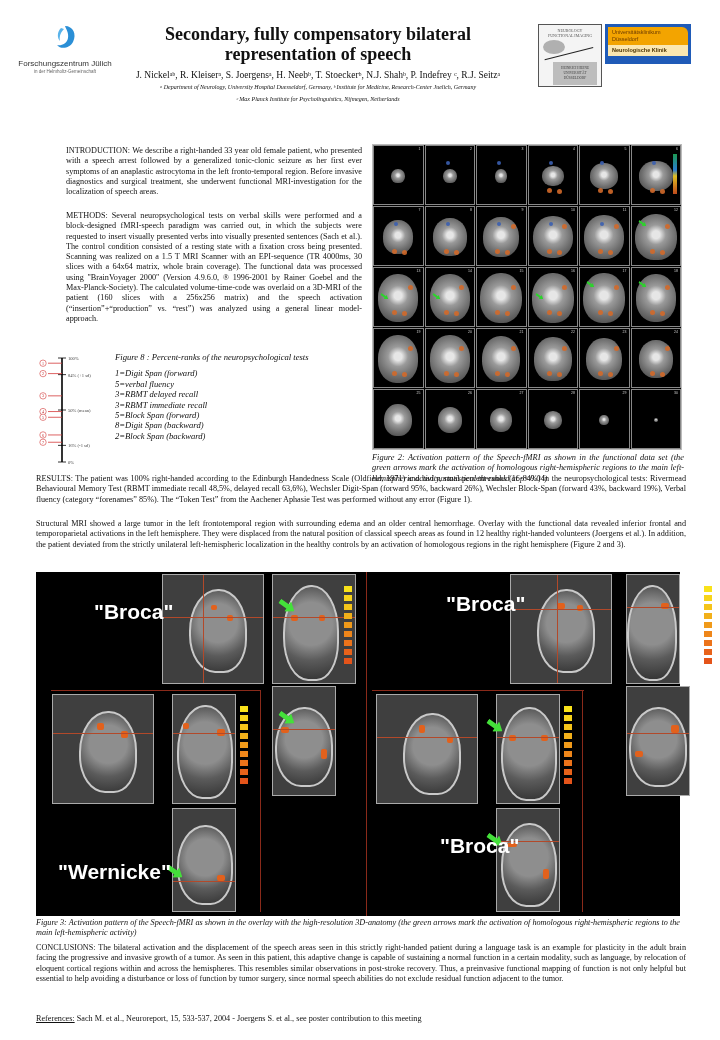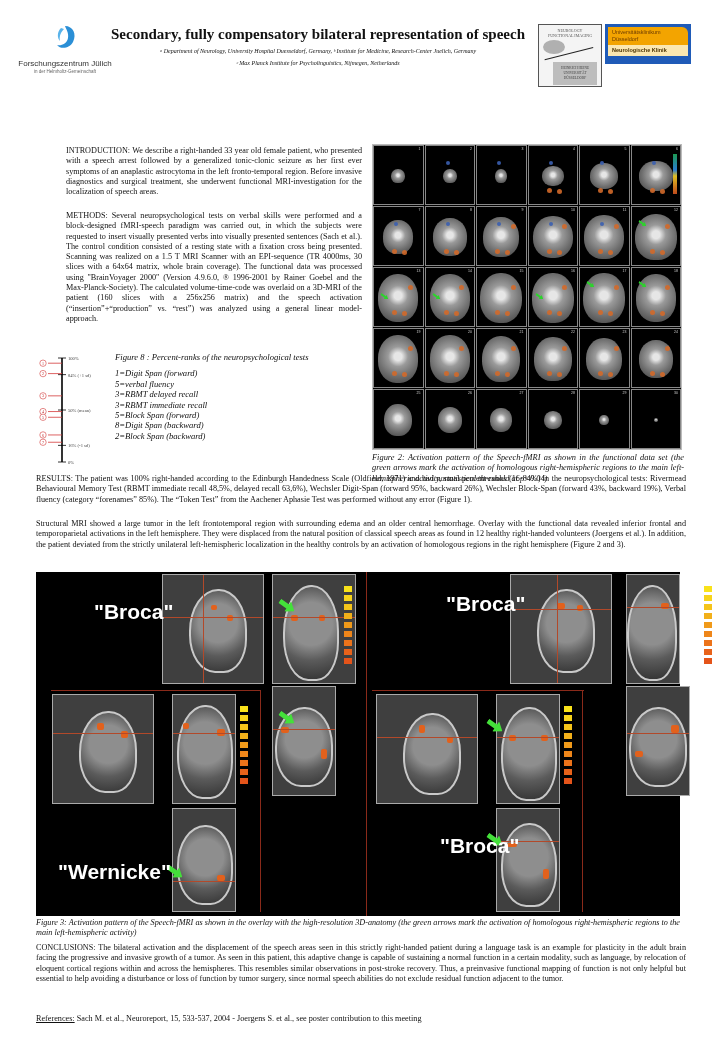--- a/index.html
+++ b/index.html
@@ -7,21 +7,21 @@
   body { position: relative; font-family: "Liberation Serif", "DejaVu Serif", serif; color: #111; }
   .abs { position: absolute; }
 
   
   .logo-fzj { left: 10px; top: 24px; width: 110px; height: 60px; text-align: center; }
   .logo-fzj .mark { width: 28px; height: 28px; margin: 0 auto; }
   .logo-fzj .name { font-family: "Liberation Sans", sans-serif; font-size: 8px; color: #333; margin-top: 3px; }
   .logo-fzj .sub { font-family: "Liberation Sans", sans-serif; font-size: 4.5px; color: #666; margin-top: 1px; }
 
   .title-block { left: 108px; top: 24px; width: 420px; text-align: center; }
-  .title { font-size: 15px; font-weight: bold; line-height: 20px; }
+  .title { font-size: 18px; font-weight: bold; line-height: 20px; }
   .authors { font-size: 9.5px; margin-top: 6px; }
   .affil { font-size: 6px; font-style: italic; margin-top: 3px; line-height: 9px; }
 
   .logo-nfi { left: 538px; top: 24px; width: 64px; height: 63px; border: 1px solid #555; background: #f4f4f4; font-size: 4px; text-align: center; color: #555; padding-top: 3px; line-height: 5px; }
   .logo-nfi .brain { width: 22px; height: 14px; margin: 2px 0 0 4px; background: #b0b0b0; border-radius: 50%; }
   .logo-nfi .sig { position: absolute; left: 6px; top: 28px; width: 50px; height: 10px; border-top: 1px solid #222; transform: rotate(-14deg); }
   .logo-nfi .hhu { position: absolute; left: 14px; top: 37px; width: 44px; height: 23px; background: #bdbdbd; color: #444; font-size: 3.5px; padding-top: 4px; line-height: 5px; }
   .logo-ukd { left: 605px; top: 24px; width: 86px; height: 40px; background: #1f5bb8; padding: 3px; }
   .logo-ukd .top { background: #f3a400; height: 18px; border-top-right-radius: 6px; font-family: "Liberation Sans", sans-serif; font-size: 5.5px; color: #6b3b00; padding: 2px 4px; line-height: 6.5px; }
   .logo-ukd .bot { background: #fbe7b0; height: 11px; font-family: "Liberation Sans", sans-serif; font-size: 5.5px; font-weight: bold; color: #4a3200; padding: 2px 4px; }
@@ -77,20 +77,21 @@
     <path d="M10 4 C6 8 6 14 9 17 C8 12 10 8 13 5 Z" fill="#59b3ea"></path>
   </svg>
   <div class="name">Forschungszentrum Jülich</div>
   <div class="sub">in der Helmholtz-Gemeinschaft</div>
 </div>
 
 <div class="abs title-block">
   <div class="title">
     <div>Secondary, fully compensatory bilateral representation of speech</div>
   </div>
+  <div class="authors">J. Nickelᵃᵇ, R. Kleiserᵃ, S. Joergensᵃ, H. Neebᵇ, T. Stoeckerᵇ, N.J. Shahᵇ, P. Indefrey ᶜ, R.J. Seitzᵃ</div>
   <div class="affil">ᵃ Department of Neurology, University Hospital Duesseldorf, Germany, ᵇ Institute for Medicine, Research-Center Juelich, Germany</div>
   <div class="affil">ᶜ Max Planck Institute for Psycholinguistics, Nijmegen, Netherlands</div>
 </div>
 
 <div class="abs logo-nfi">
   <div>NEUROLOGY</div>
   <div>FUNCTIONAL IMAGING</div>
   <div class="brain"></div>
   <div class="sig"></div>
   <div class="hhu">

